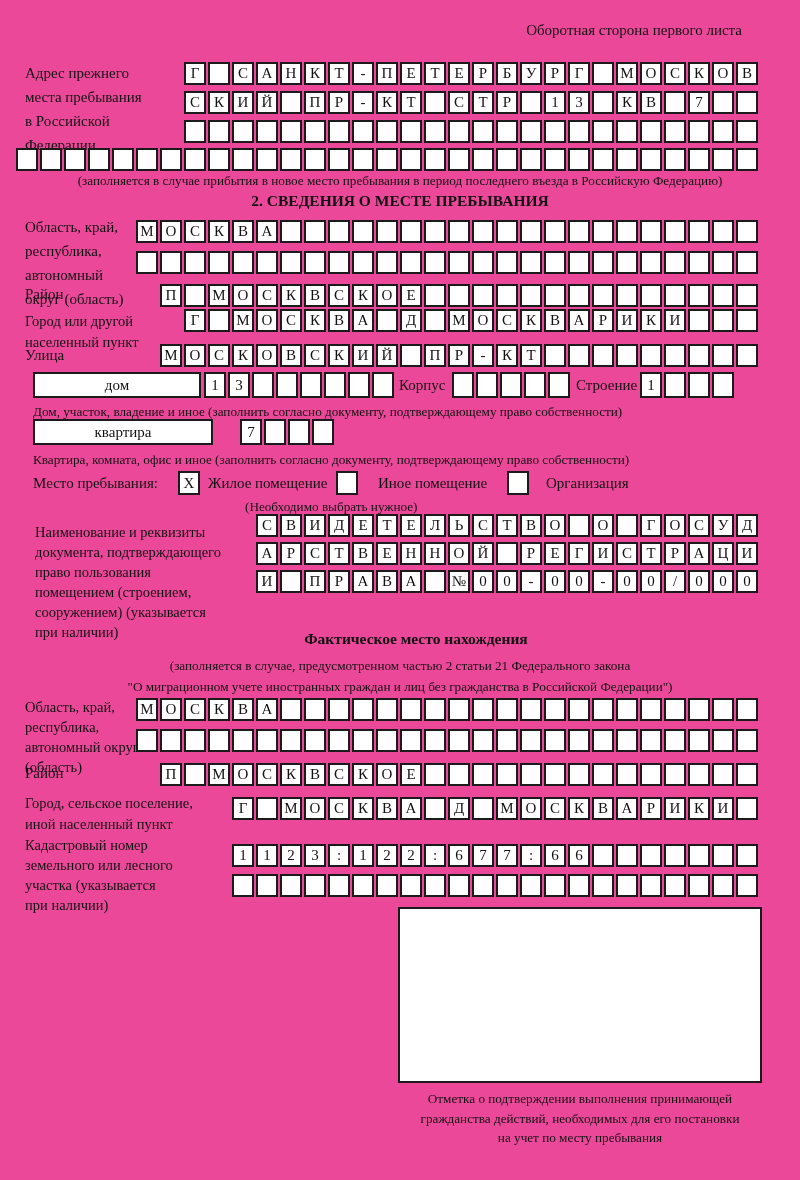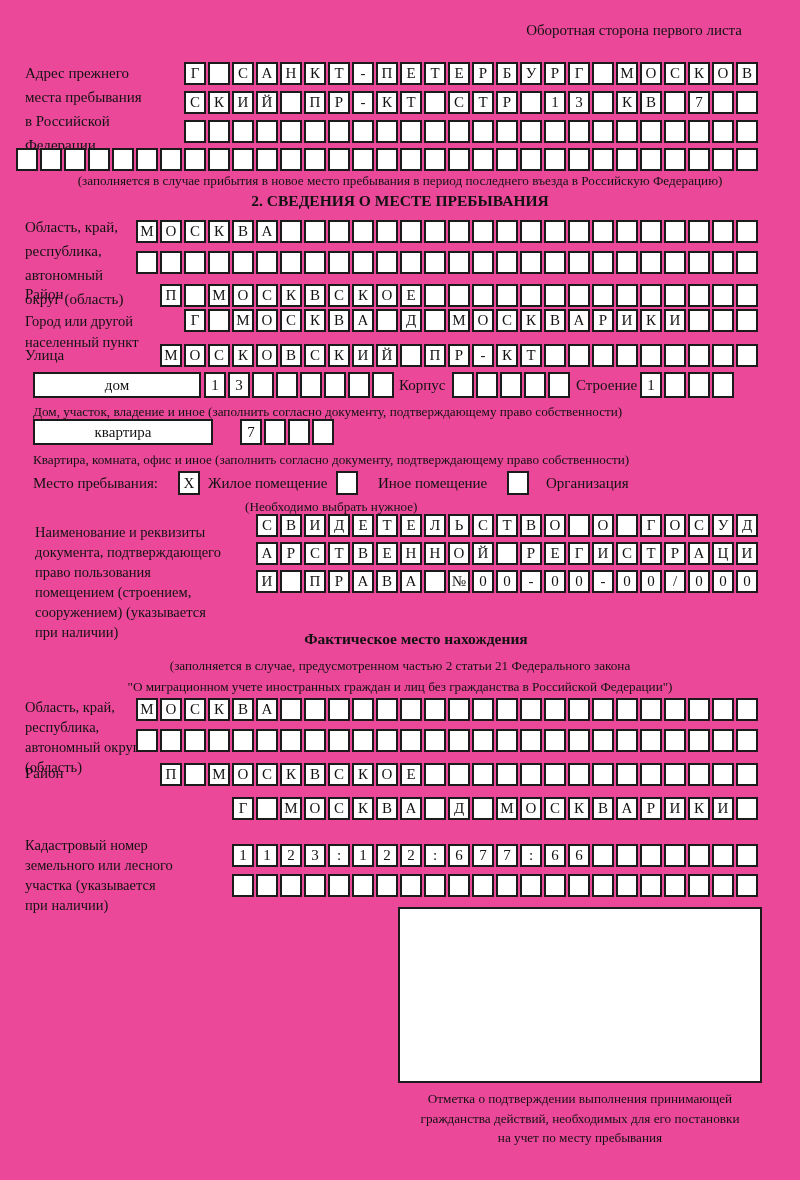--- a/index.html
+++ b/index.html
@@ -536,20 +536,24 @@
       <span class="cell"></span>
       <span class="cell"></span>
       <span class="cell"></span>
       <span class="cell"></span>
       <span class="cell"></span>
       <span class="cell"></span>
       <span class="cell"></span>
       <span class="cell"></span>
     </div>
 
+  <div class="abs label-city" style="left:25px;top:793px;">
+      <div>Город, сельское поселение,</div>
+      <div>иной населенный пункт</div>
+    </div>
   <div class="abs cellrow" style="left:232px;top:797px;">
       <span class="cell">Г</span>
       <span class="cell"></span>
       <span class="cell">М</span>
       <span class="cell">О</span>
       <span class="cell">С</span>
       <span class="cell">К</span>
       <span class="cell">В</span>
       <span class="cell">А</span>
       <span class="cell"></span>

